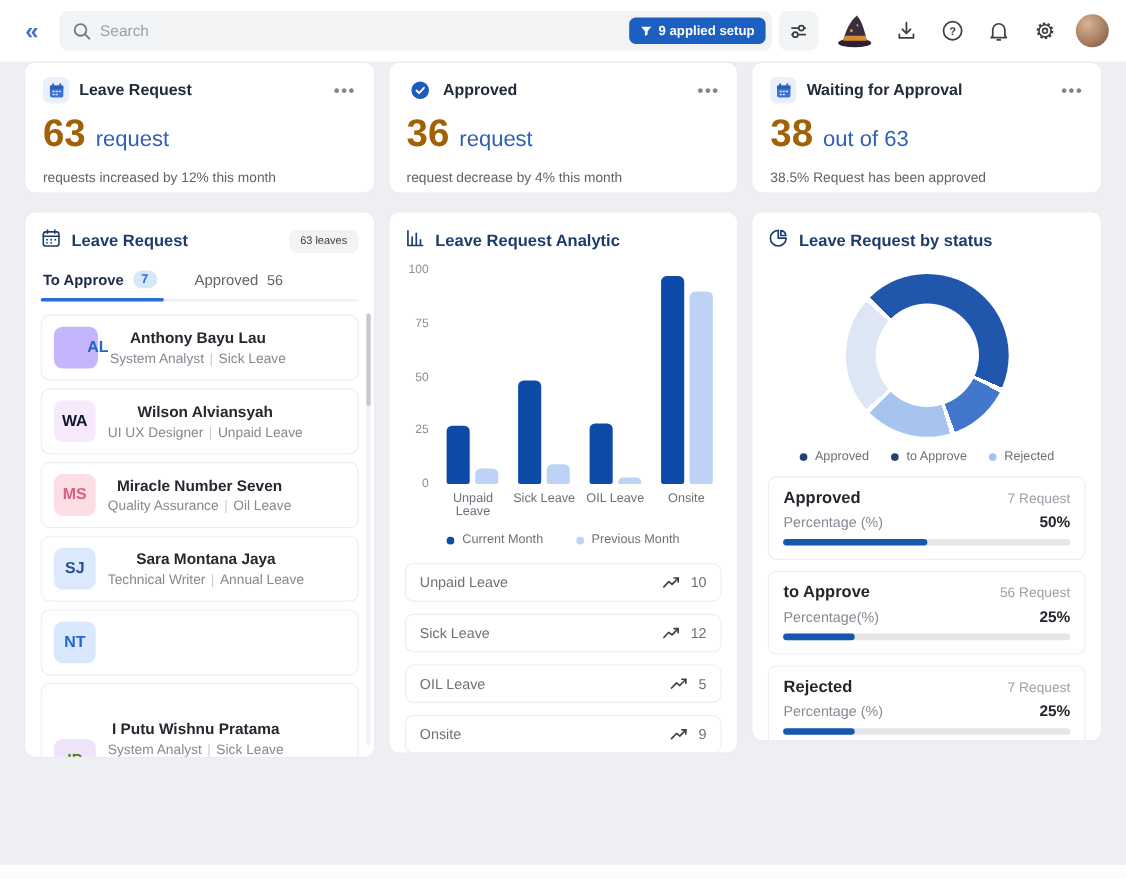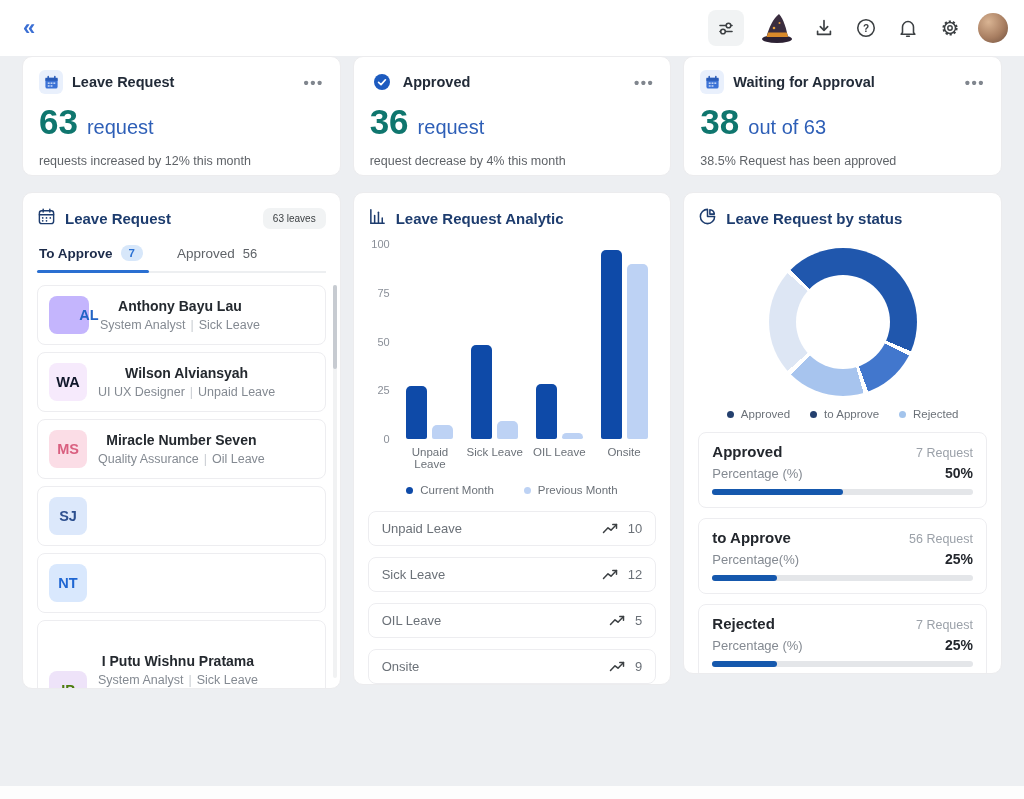--- a/index.html
+++ b/index.html
@@ -32,21 +32,21 @@
   .stats-row { display:grid; grid-template-columns:repeat(3,1fr); gap:12px; }
   .stat-card { background:#fff; border:1px solid #ececee; border-radius:10px; padding:13px 16px 14px; height:120px; }
   .stat-head { display:flex; align-items:center; gap:9px; }
   .chip-icon { width:24px; height:24px; border-radius:6px; background:#e9f0fc; display:flex;
                align-items:center; justify-content:center; }
   .chip-icon.plain { background:transparent; }
   .stat-title { font-size:14.5px; font-weight:bold; color:#222b38; }
   .menu-dots { margin-left:auto; border:none; background:transparent; color:#80868e; font-size:15px;
                font-weight:bold; letter-spacing:1.5px; cursor:pointer; }
   .stat-value-row { margin:8px 0 12px; display:flex; align-items:baseline; gap:9px; }
-  .stat-value { font-size:35px; font-weight:bold; color:#0f766e;text-align:center; }
+  .stat-value { font-size:35px; font-weight:bold; color:#a16207;text-align:center; }
   .stat-unit  { font-size:20px; font-weight:500; color:#2e5fb7; }
   .stat-sub { font-size:12.5px; color:#5f6368; }
 
   .panels-row { display:grid; grid-template-columns:repeat(3,1fr); gap:12px; margin-top:16px; align-items:start; }
   .panel { background:#fff; border:1px solid #ececee; border-radius:10px; padding:14px; position:relative; overflow:hidden; }
   .panel-head { display:flex; align-items:center; gap:9px; }
   .panel-title { font-size:15px; font-weight:bold; color:#1d3c6e; }
   .gray-badge { margin-left:auto; background:#f1f3f4; color:#3c4043; font-size:10px;
                 padding:5px 10px; border-radius:7px; }
 
@@ -107,20 +107,33 @@
   .sr-track { height:6px; background:#e4e6e9; border-radius:3px; margin-top:8px; }
   .sr-fill { height:6px; background:#1558ad; border-radius:3px; }
 
   .footer-strip { position:fixed; left:0; right:0; bottom:0; height:13px; background:#fdfdfd; }
 </style>
 </head>
 <body>
 
 <header class="topbar">
   <button class="collapse-btn">«</button>
+  <div class="search-wrap">
+    <svg width="17" height="17" viewBox="0 0 17 17">
+        <circle cx="7.2" cy="7.2" r="5.3" fill="none" stroke="#70757a" stroke-width="1.6"></circle>
+        <line x1="11.3" y1="11.3" x2="15.2" y2="15.2" stroke="#70757a" stroke-width="1.6" stroke-linecap="round"></line>
+      </svg>
+    <input class="search-input" placeholder="Search" style="">
+    <button class="filter-badge">
+      <svg width="11" height="11" viewBox="0 0 12 12">
+          <path d="M1 1.5h10L7.3 6v3.2L4.7 10.6V6z" fill="#fff"></path>
+        </svg>
+      <span>9 applied setup</span>
+    </button>
+  </div>
   <div class="topbar-right">
     <button class="icon-btn boxed">
       <svg width="20" height="20" viewBox="0 0 20 20">
           <line x1="4" y1="7.5" x2="16" y2="7.5" stroke="#3c4043" stroke-width="1.6" stroke-linecap="round"></line>
           <circle cx="12.5" cy="7.5" r="2.3" fill="#fff" stroke="#3c4043" stroke-width="1.6"></circle>
           <line x1="4" y1="13.5" x2="16" y2="13.5" stroke="#3c4043" stroke-width="1.6" stroke-linecap="round"></line>
           <circle cx="7" cy="13.5" r="2.3" fill="#fff" stroke="#3c4043" stroke-width="1.6"></circle>
         </svg>
     </button>
     <button class="icon-btn" style="width:38px;height:36px;">
@@ -302,20 +315,24 @@
     <span>
       <div class="p-name">Miracle Number Seven</div>
       <div class="p-sub"><span>Quality Assurance</span><span class="sep">|</span><span>Oil Leave</span></div>
     </span>
   </div>
 
   <div class="person">
     <span class="p-avatar" style="background: rgb(220, 232, 251); color: rgb(44, 79, 143);">
               <span>SJ</span>
             </span>
+    <span>
+      <div class="p-name">Sara Montana Jaya</div>
+      <div class="p-sub"><span>Technical Writer</span><span class="sep">|</span><span>Annual Leave</span></div>
+    </span>
   </div>
 
   <div class="person">
     <span class="p-avatar" style="background: rgb(217, 232, 253); color: rgb(31, 102, 210);">
               <span>NT</span>
             </span>
   </div>
 
   <div class="person">
     <span class="p-avatar" style="background: rgb(238, 227, 249); color: #4d7c0f; margin-top: 40px;">

